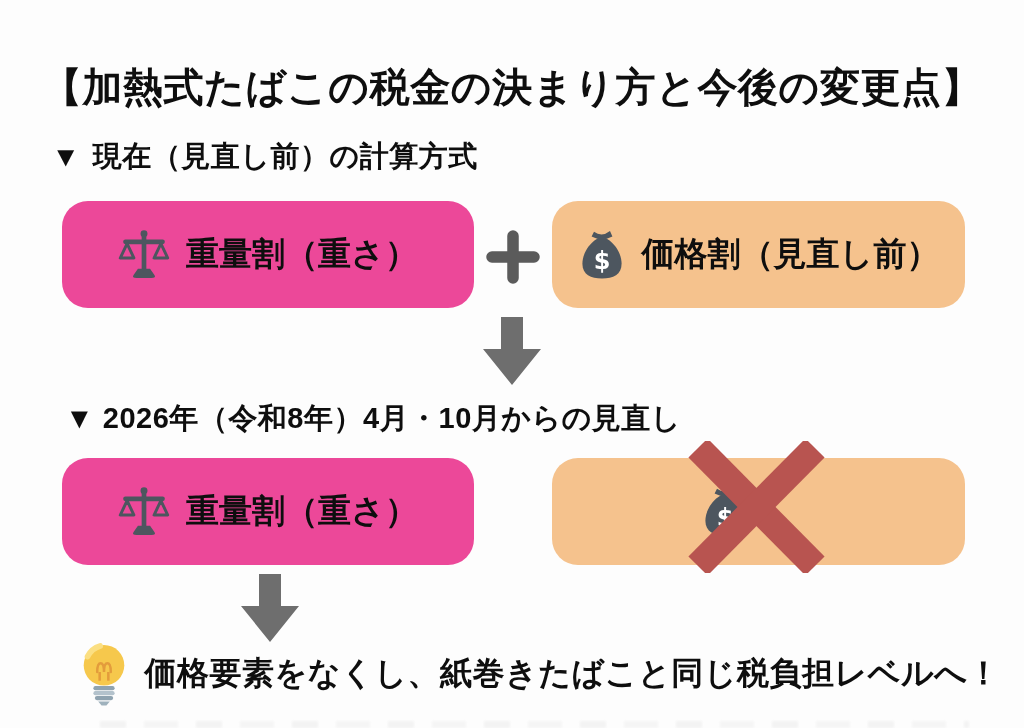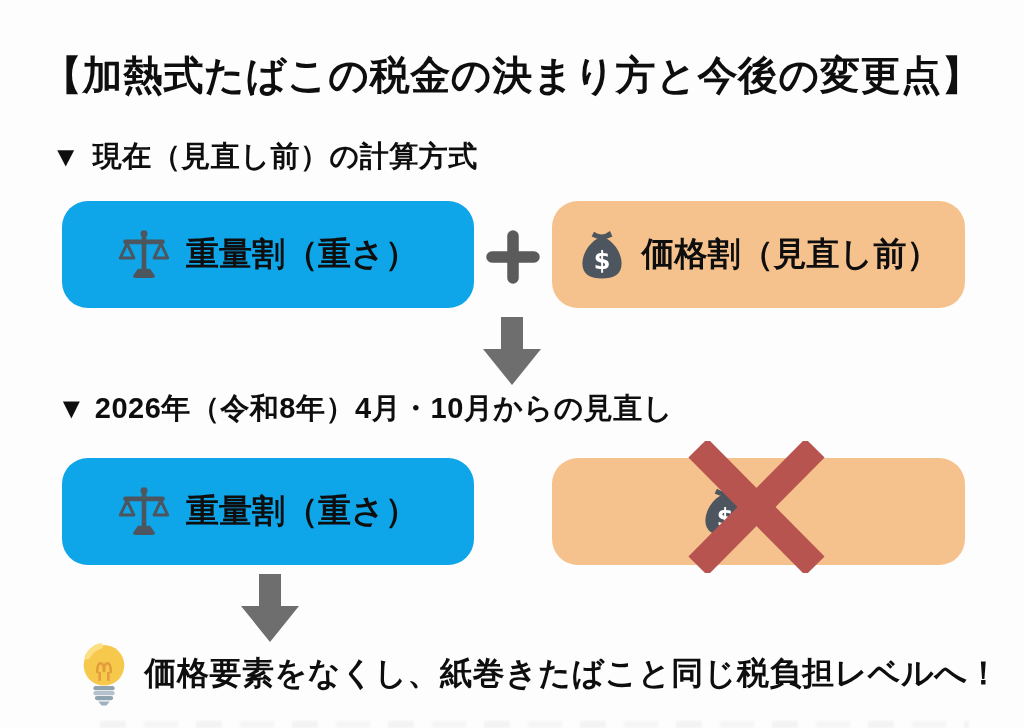--- a/index.html
+++ b/index.html
@@ -7,46 +7,46 @@
     width: 1024px; height: 728px;
     background: #fdfdfd;
     overflow: hidden;
     font-family: "Liberation Sans", "DejaVu Sans", sans-serif;
     color: #0e0e0e;
     position: relative;
   }
   .abs { position: absolute; }
 
   .title {
-    top: 48px; left: 0; width: 1024px;
+    top: 60px; left: 0; width: 1024px;
     text-align: center;
     font-size: 40px; font-weight: 800;
     letter-spacing: 0.5px;
     white-space: nowrap;
   }
   .section-heading {
     left: 57px;
     font-size: 29px; font-weight: 800;
     letter-spacing: 0.5px;
     white-space: nowrap;
   }
   .heading-current { top: 137px; font-family: Liberation Mono, monospace; }
-  .heading-future  { top: 389px; }
+  .heading-future  { top: 399px; margin-left: 8px; }
 
   .tax-box {
     height: 107px;
     border-radius: 26px;
     display: flex;
     align-items: center;
     justify-content: center;
     gap: 16px;
     font-size: 33px; font-weight: 800;
     white-space: nowrap;
   }
-  .box-blue   { background: #0ea5e9; width: 412px; left: 62px; }
+  .box-blue   { background: #ec4899; width: 412px; left: 62px; }
   .box-orange { background: #f5c28d; width: 413px; left: 552px; }
   .row-current { top: 201px; }
   .row-future  { top: 458px; }
 
   .box-icon { flex: 0 0 auto; display: block; }
 
   .plus-wrap  { left: 485px; top: 229px; width: 56px; height: 56px; }
   .arrow-1    { left: 477px; top: 316px; }
   .arrow-2    { left: 235px; top: 573px; }
 

